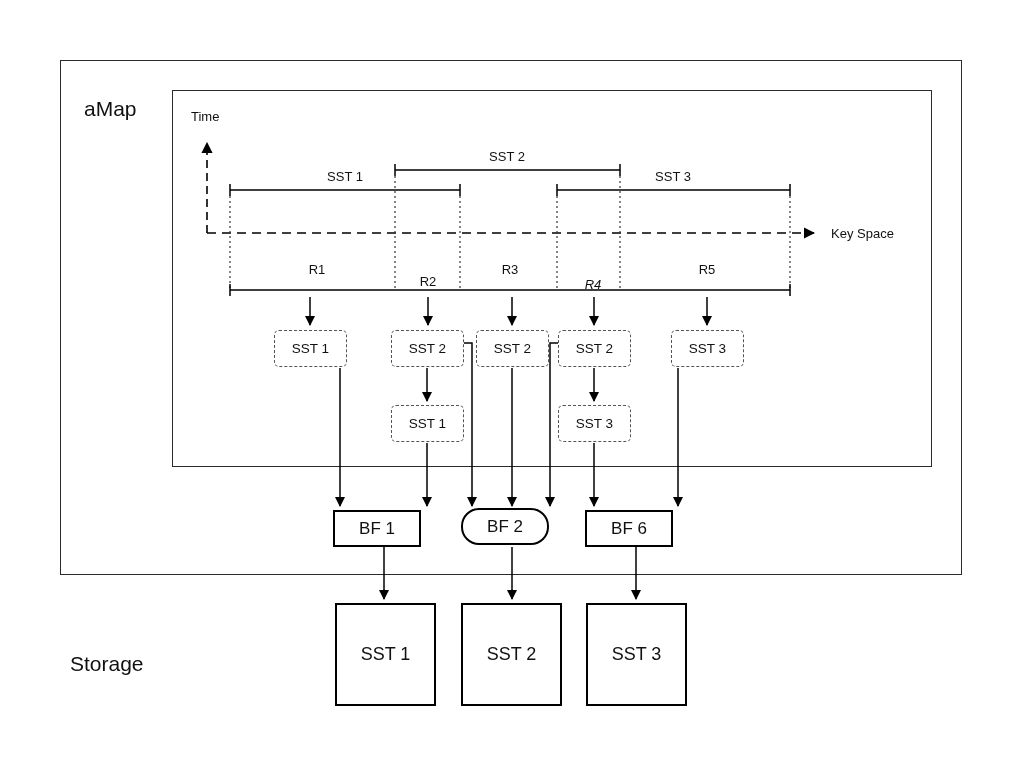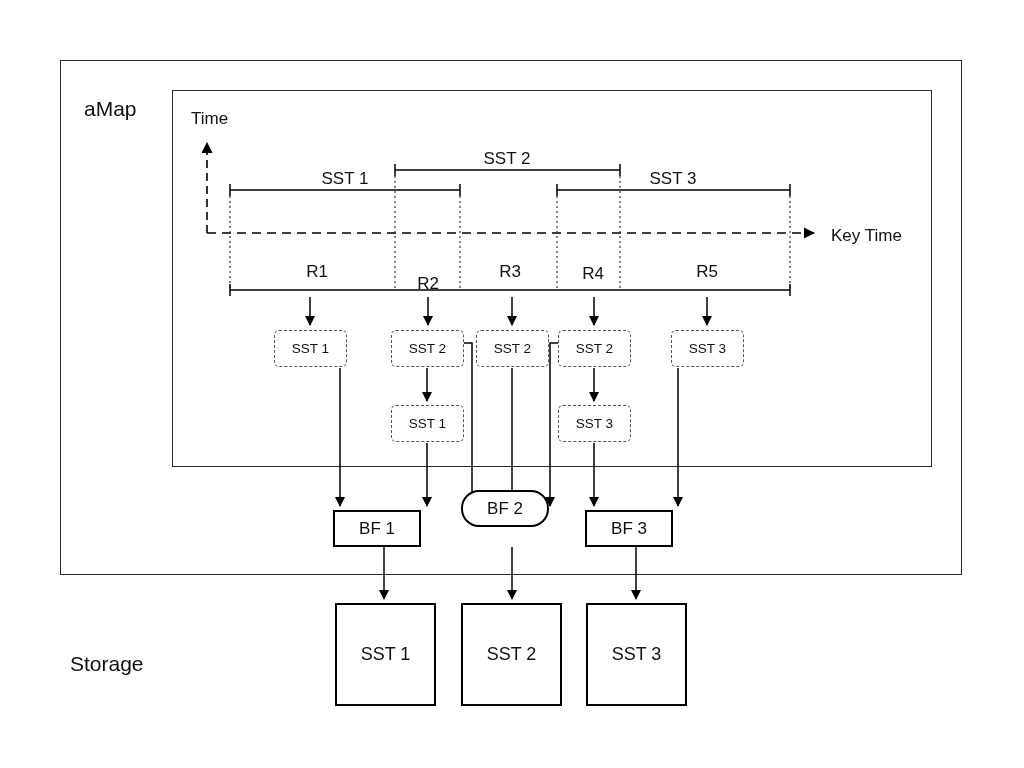--- a/index.html
+++ b/index.html
@@ -4,21 +4,21 @@
 <style>
   html,body{margin:0;padding:0;background:#ffffff;}
   .canvas{
     position:relative;width:1024px;height:768px;background:#ffffff;
     font-family:"Liberation Sans", sans-serif;color:#111;overflow:hidden;
   }
   .frame{position:absolute;border:1.6px solid #2b2b2b;background:transparent;}
   .svg-layer{position:absolute;left:0;top:0;width:1024px;height:768px;}
   .label{position:absolute;white-space:nowrap;}
   .h-label{font-weight:normal;font-size:21px;}
-  .s-label{font-size:17px;}
+  .s-label{font-size:13px;}
   .cx{transform:translateX(-50%);}
   .dashed-box{
     position:absolute;width:73px;height:37px;border:1.4px dashed #555;
     border-radius:5px;display:flex;align-items:center;justify-content:center;
     font-size:13.5px;background:#ffffff;box-sizing:border-box;
   }
   .bf-box{
     position:absolute;width:88px;height:37px;border:2px solid #000;
     display:flex;align-items:center;justify-content:center;
     font-size:17px;font-weight:400;background:#ffffff;box-sizing:border-box;
@@ -77,42 +77,42 @@
 
     <path d="M 384 547 L 384 599" stroke="#000" stroke-width="1.5" fill="none" marker-end="url(#arrow)"></path>
     <path d="M 512 547 L 512 599" stroke="#000" stroke-width="1.5" fill="none" marker-end="url(#arrow)"></path>
     <path d="M 636 547 L 636 599" stroke="#000" stroke-width="1.5" fill="none" marker-end="url(#arrow)"></path>
   </svg>
 
   <div class="label h-label" style="left:84px;top:97px;">aMap</div>
   <div class="label h-label" style="left:70px;top:652px;">Storage</div>
 
   <div class="label s-label" style="left:191px;top:109px;">Time</div>
-  <div class="label s-label" style="left:831px;top:226px;">Key Time</div>
+  <div class="label s-label" style="left:831px;top:226px;">Key Space</div>
 
   <div class="label s-label cx" style="left:345px;top:169px;">SST 1</div>
   <div class="label s-label cx" style="left:507px;top:149px;">SST 2</div>
   <div class="label s-label cx" style="left:673px;top:169px;">SST 3</div>
 
   <div class="label s-label cx" style="left:310px;top:262px;padding-left:14px;">R1</div>
   <div class="label s-label cx" style="left:428px;top:274px;">R2</div>
   <div class="label s-label cx" style="left:510px;top:262px;">R3</div>
-  <div class="label s-label cx" style="left:593px;top:264px;">R4</div>
+  <div class="label s-label cx" style="left:593px;top:277px;font-style:italic;">R4</div>
   <div class="label s-label cx" style="left:707px;top:262px;text-align:center;">R5</div>
 
   <div class="dashed-box" style="left:274px;top:330px;">SST 1</div>
   <div class="dashed-box" style="left:391px;top:330px;">SST 2</div>
   <div class="dashed-box" style="left:476px;top:330px;">SST 2</div>
   <div class="dashed-box" style="left:558px;top:330px;">SST 2</div>
   <div class="dashed-box" style="left:671px;top:330px;">SST 3</div>
 
   <div class="dashed-box" style="left:391px;top:405px;">SST 1</div>
   <div class="dashed-box" style="left:558px;top:405px;">SST 3</div>
 
   <div class="bf-box" style="left:333px;top:510px;">BF 1</div>
-  <div class="bf-box" style="left:461px;top:490px;border-radius:18px;">BF 2</div>
-  <div class="bf-box" style="left:585px;top:510px;">BF 3</div>
+  <div class="bf-box" style="left:461px;top:508px;border-radius:18px;">BF 2</div>
+  <div class="bf-box" style="left:585px;top:510px;">BF 6</div>
 
   <div class="store-box" style="left:335px;top:603px;">SST 1</div>
   <div class="store-box" style="left:461px;top:603px;">SST 2</div>
   <div class="store-box" style="left:586px;top:603px;">SST 3</div>
 
 </div>
 
 </body></html>

